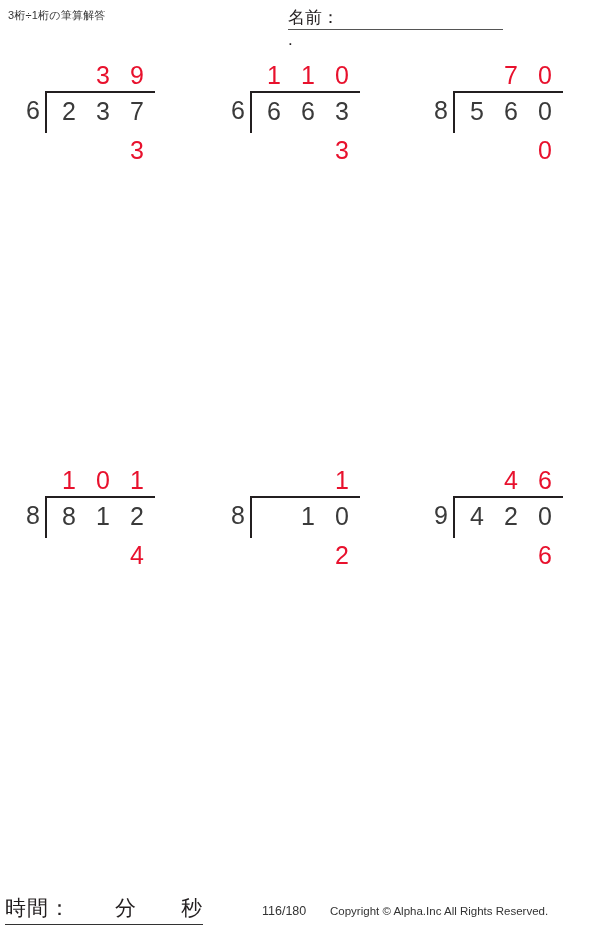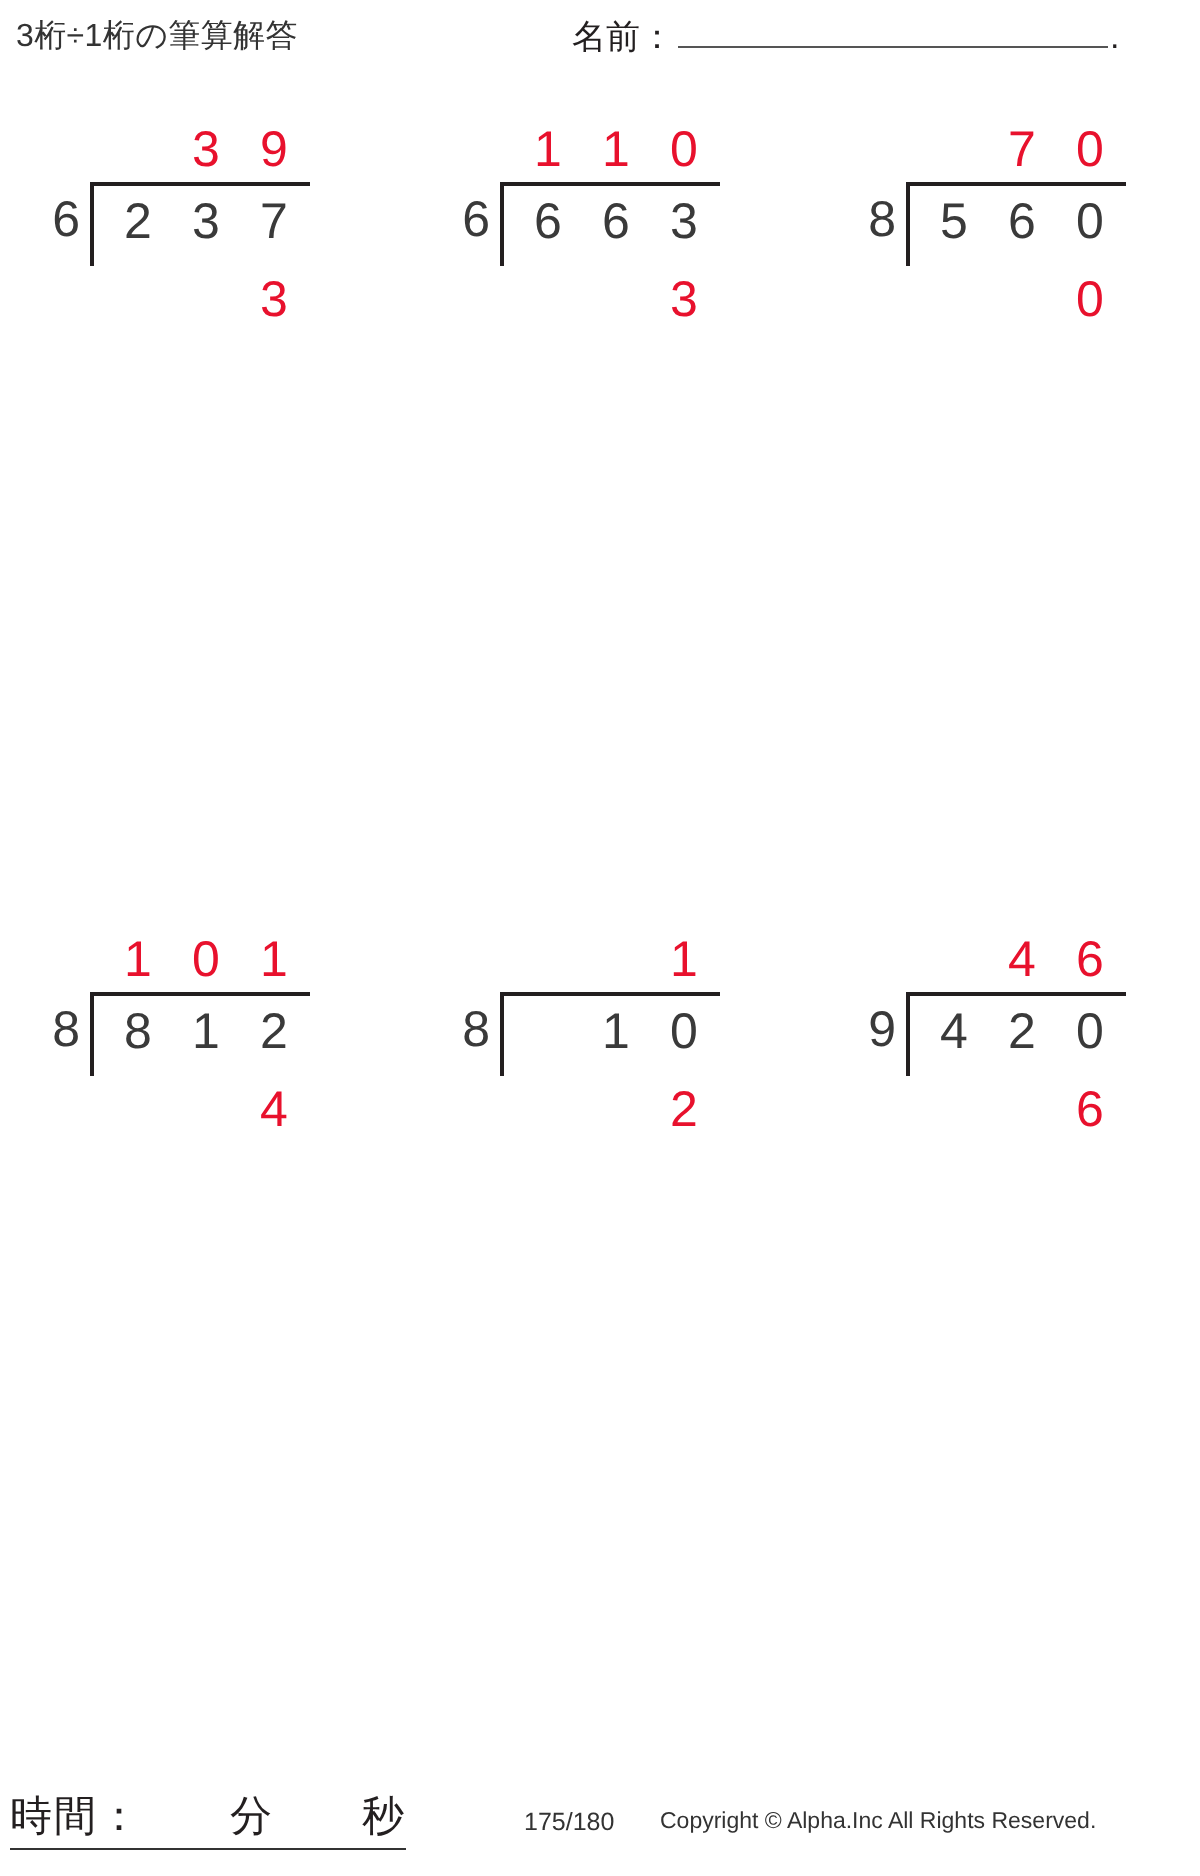--- a/index.html
+++ b/index.html
@@ -20,32 +20,33 @@
   #worksheet-header {
     position: absolute;
     left: 0; top: 0;
     width: 600px;
     height: 46px;
   }
   #page-title {
     position: absolute;
     left: 8px;
     top: 8px;
-    font-size: 16px;
+    font-size: 11px;
     letter-spacing: 0.2px;
     color: #333;
     white-space: nowrap;
   }
   #name-field {
     position: absolute;
     left: 286px;
     top: 6px;
     height: 26px;
     display: flex;
     align-items: baseline;
+    flex-direction: column;
   }
   #name-label {
     font-size: 17px;
     color: #231f20;
     white-space: nowrap;
   }
   #name-underline {
     display: inline-block;
     width: 215px;
     border-bottom: 1.2px solid #555;
@@ -307,15 +308,15 @@
         <div class="digit t"></div>
         <div class="digit o">6</div>
       </div>
     </div>
 
   </div>
 </div>
 
 <div id="worksheet-footer">
   <div id="time-field">時間：　　分　　秒</div>
-  <div id="page-number">175/180</div>
+  <div id="page-number">116/180</div>
   <div id="copyright">Copyright © Alpha.Inc All Rights Reserved.</div>
 </div>
 
 </body></html>

